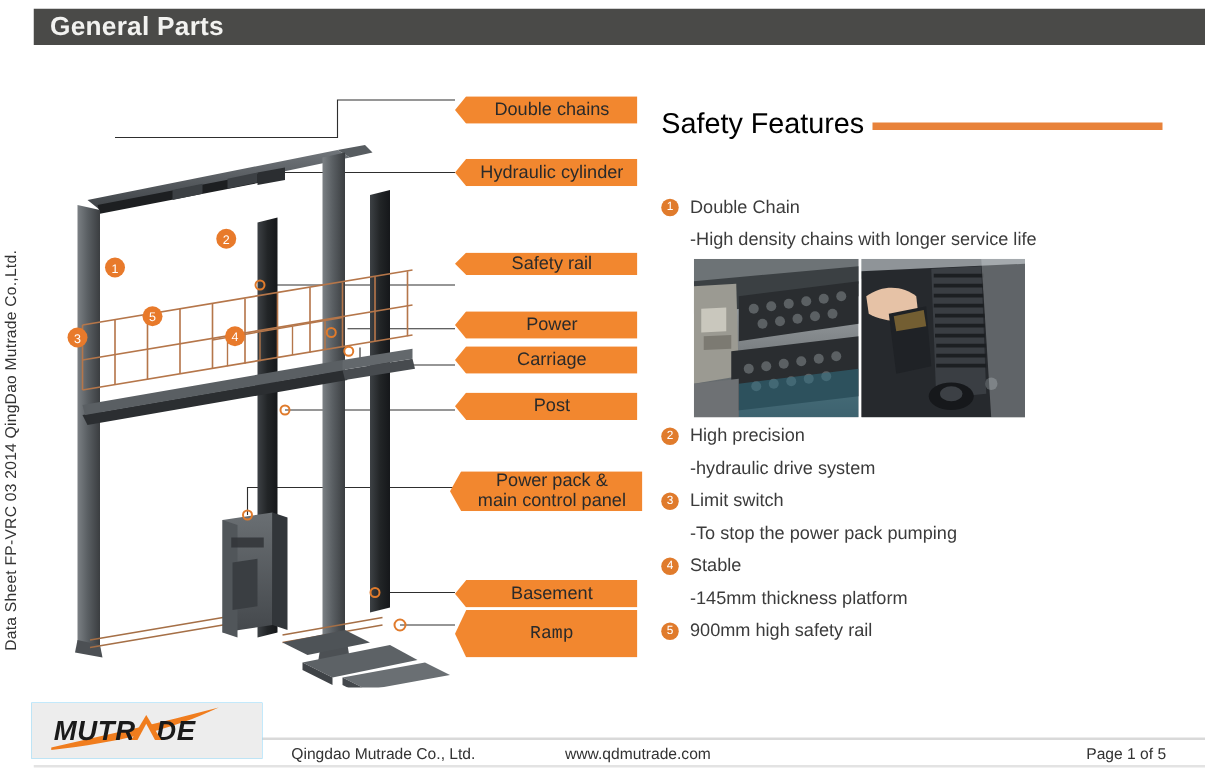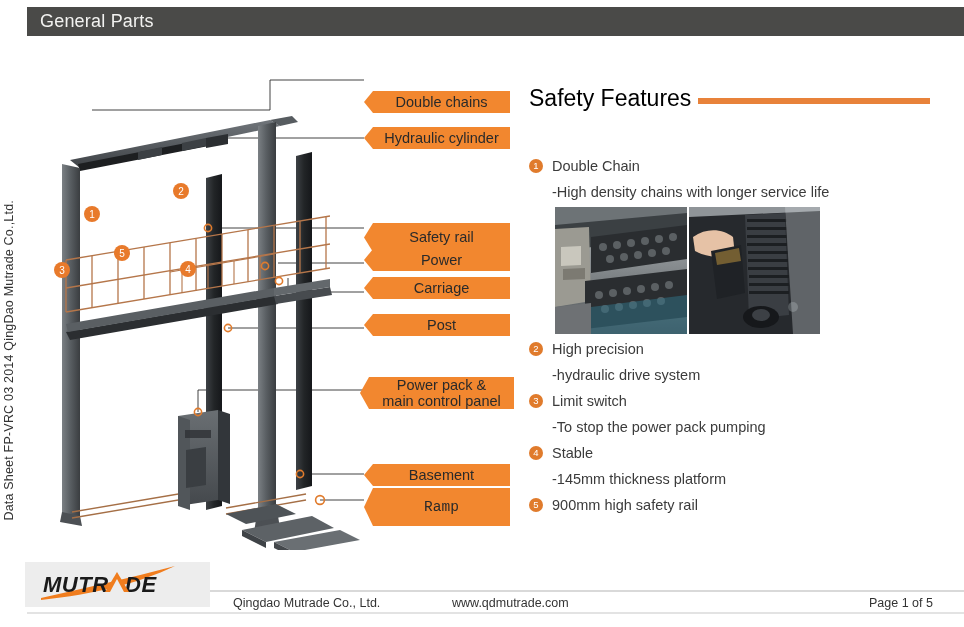--- a/index.html
+++ b/index.html
@@ -13,22 +13,22 @@
   }
   .page{position:absolute;inset:0;}
 
   
   .header-bar{
     position:absolute;left:27px;top:7px;right:0;height:29px;
     background:#4a4a48;
   }
   .header-title{
     position:absolute;left:40px;top:8px;
-    font-size:18px;color:#f2f2f0;letter-spacing:.2px;
-    line-height:27px;font-weight:400;
+    font-size:21px;color:#f2f2f0;letter-spacing:.2px;
+    line-height:27px;font-weight:700;
   }
 
   
   .side-note{
     position:absolute;left:2px;top:200px;
     width:18px;
     writing-mode:vertical-rl;
     transform:rotate(180deg);
     font-size:12.5px;color:#333;
     letter-spacing:.2px;white-space:nowrap;
@@ -258,23 +258,23 @@
         <text x="32" y="214" font-family="Liberation Sans, sans-serif" font-size="10" fill="#fff" text-anchor="middle">3</text>
         <circle cx="158" cy="209" r="8" fill="#e87a2b"></circle>
         <text x="158" y="213" font-family="Liberation Sans, sans-serif" font-size="10" fill="#fff" text-anchor="middle">4</text>
         <circle cx="92" cy="193" r="8" fill="#e87a2b"></circle>
         <text x="92" y="197" font-family="Liberation Sans, sans-serif" font-size="10" fill="#fff" text-anchor="middle">5</text>
       </g>
     </svg>
   </div>
 
   <div id="callout-layer">
-      <div class="callout" style="left: 364px; top: 91px; width: 137px; height: 22px;">Double chains</div>
+      <div class="callout" style="left: 364px; top: 77px; width: 137px; height: 22px;">Double chains</div>
       <div class="callout" style="left: 364px; top: 127px; width: 137px; height: 22px;">Hydraulic cylinder</div>
-      <div class="callout" style="left: 364px; top: 223px; width: 137px; height: 29px;">Safety rail</div>
+      <div class="callout" style="left: 364px; top: 202px; width: 137px; height: 18px;">Safety rail</div>
       <div class="callout" style="left: 364px; top: 249px; width: 137px; height: 22px;">Power</div>
       <div class="callout" style="left: 364px; top: 277px; width: 137px; height: 22px;">Carriage</div>
       <div class="callout" style="left: 364px; top: 314px; width: 137px; height: 22px;">Post</div>
       <div class="callout" style="left: 360px; top: 377px; width: 145px; height: 32px;">Power pack &amp;
 main control panel</div>
       <div class="callout" style="left: 364px; top: 464px; width: 137px; height: 22px;">Basement</div>
       <div class="callout" style="left: 364px; top: 488px; width: 137px; height: 38px; font-family: Liberation Mono, monospace;">Ramp</div>
     </div>
 
   <div class="sf-title">Safety Features</div>

